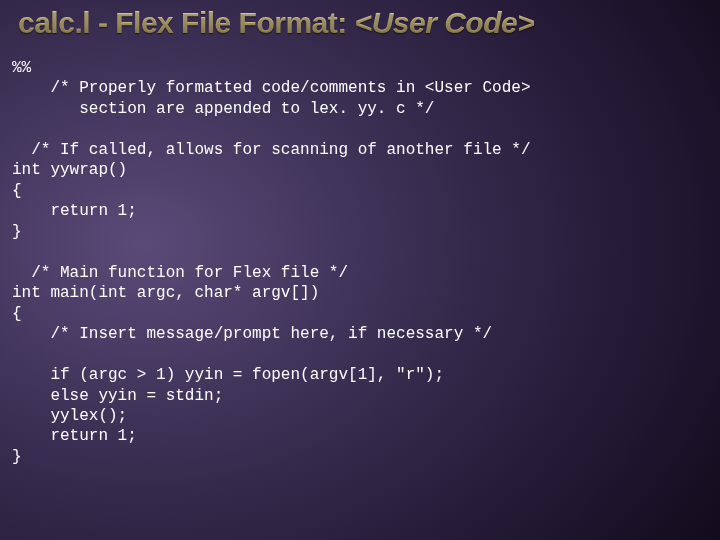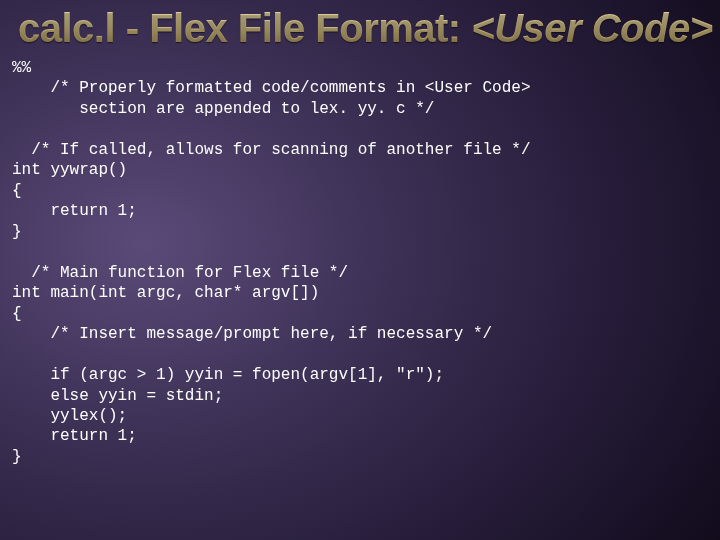--- a/index.html
+++ b/index.html
@@ -11,21 +11,21 @@
                 #241a36 55%,
                 #0a0612 85%,
                 #000000 100%);
     font-family: "Segoe UI", "Helvetica Neue", Arial, sans-serif;
     position: relative;
   }
   .title {
     position: absolute;
     top: 6px;
     left: 18px;
-    font-size: 40px;
+    font-size: 30px;
     font-weight: 600;
     letter-spacing: -0.5px;
     color: #d8c89a;
     background: linear-gradient(180deg, #e8daa8 0%, #c8b47a 55%, #9a844c 100%);
     -webkit-background-clip: text;
     background-clip: text;
     -webkit-text-fill-color: transparent;
     text-shadow: 0 1px 1px rgba(0,0,0,0.25);
     filter: drop-shadow(0 1px 0 rgba(0,0,0,0.3));
   }

